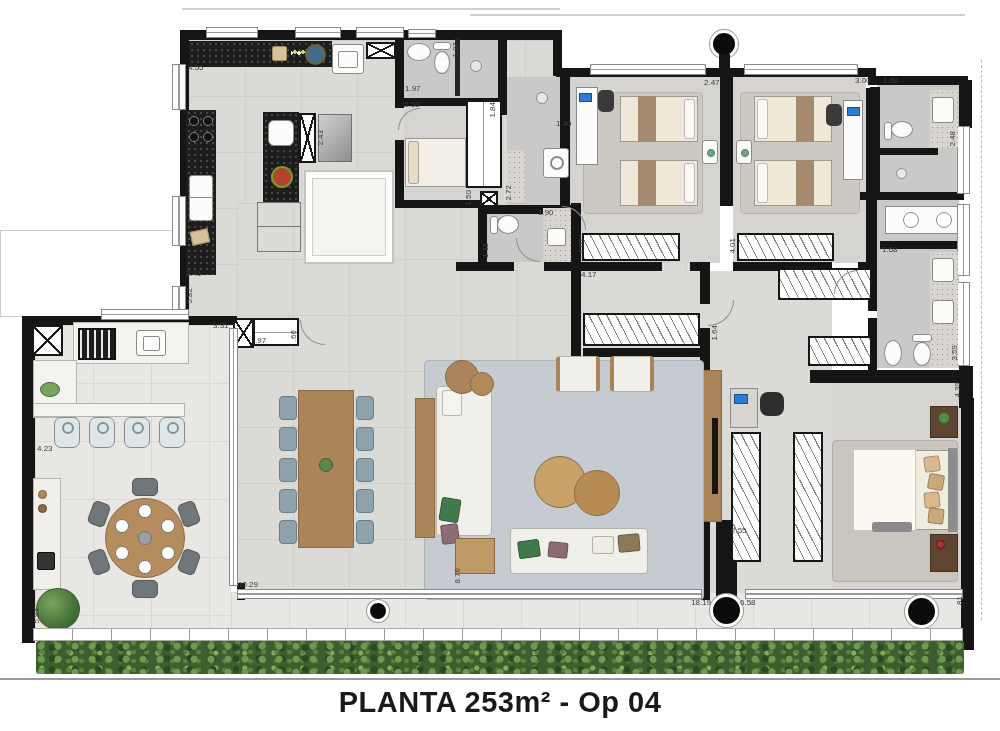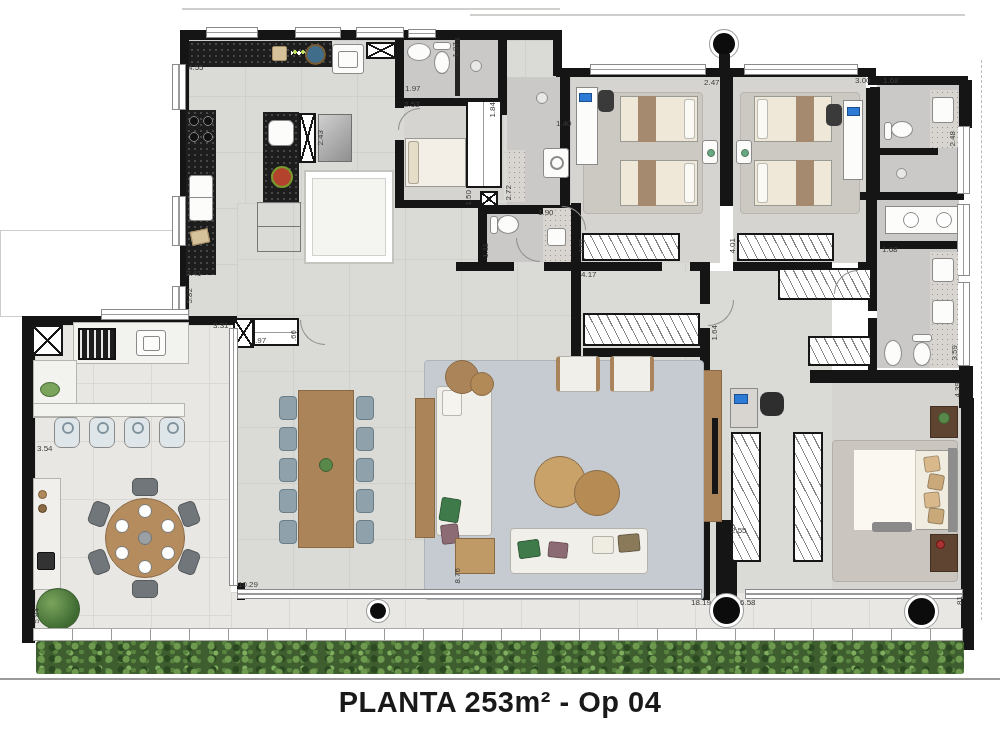--- a/index.html
+++ b/index.html
@@ -359,21 +359,21 @@
       <div class="dim" style="left: 855px; top: 77px;">3.00</div>
       <div class="dim" style="left: 883px; top: 77px;">1.68</div>
       <div class="dim v" style="left: 949px; top: 131px;">2.48</div>
       <div class="dim" style="left: 882px; top: 246px;">1.68</div>
       <div class="dim v" style="left: 951px; top: 345px;">3.59</div>
       <div class="dim v" style="left: 954px; top: 382px;">4.39</div>
       <div class="dim v" style="left: 711px; top: 325px;">1.64</div>
       <div class="dim" style="left: 213px; top: 322px;">3.31</div>
       <div class="dim" style="left: 255px; top: 337px;">.97</div>
       <div class="dim v" style="left: 290px; top: 330px;">.66</div>
-      <div class="dim" style="left: 37px; top: 445px;">3.54</div>
+      <div class="dim" style="left: 37px; top: 445px;">4.23</div>
       <div class="dim" style="left: 731px; top: 527px;">2.55</div>
       <div class="dim" style="left: 238px; top: 581px;">10.29</div>
       <div class="dim v" style="left: 454px; top: 568px;">8.76</div>
       <div class="dim" style="left: 691px; top: 599px;">18.19</div>
       <div class="dim" style="left: 740px; top: 599px;">6.58</div>
       <div class="dim v" style="left: 956px; top: 596px;">.81</div>
       <div class="dim v" style="left: 33px; top: 608px;">5.84</div>
     </div>
 
   <div style="left:0;top:678px;width:1000px;height:2px;background:#9a9a9a"></div>

